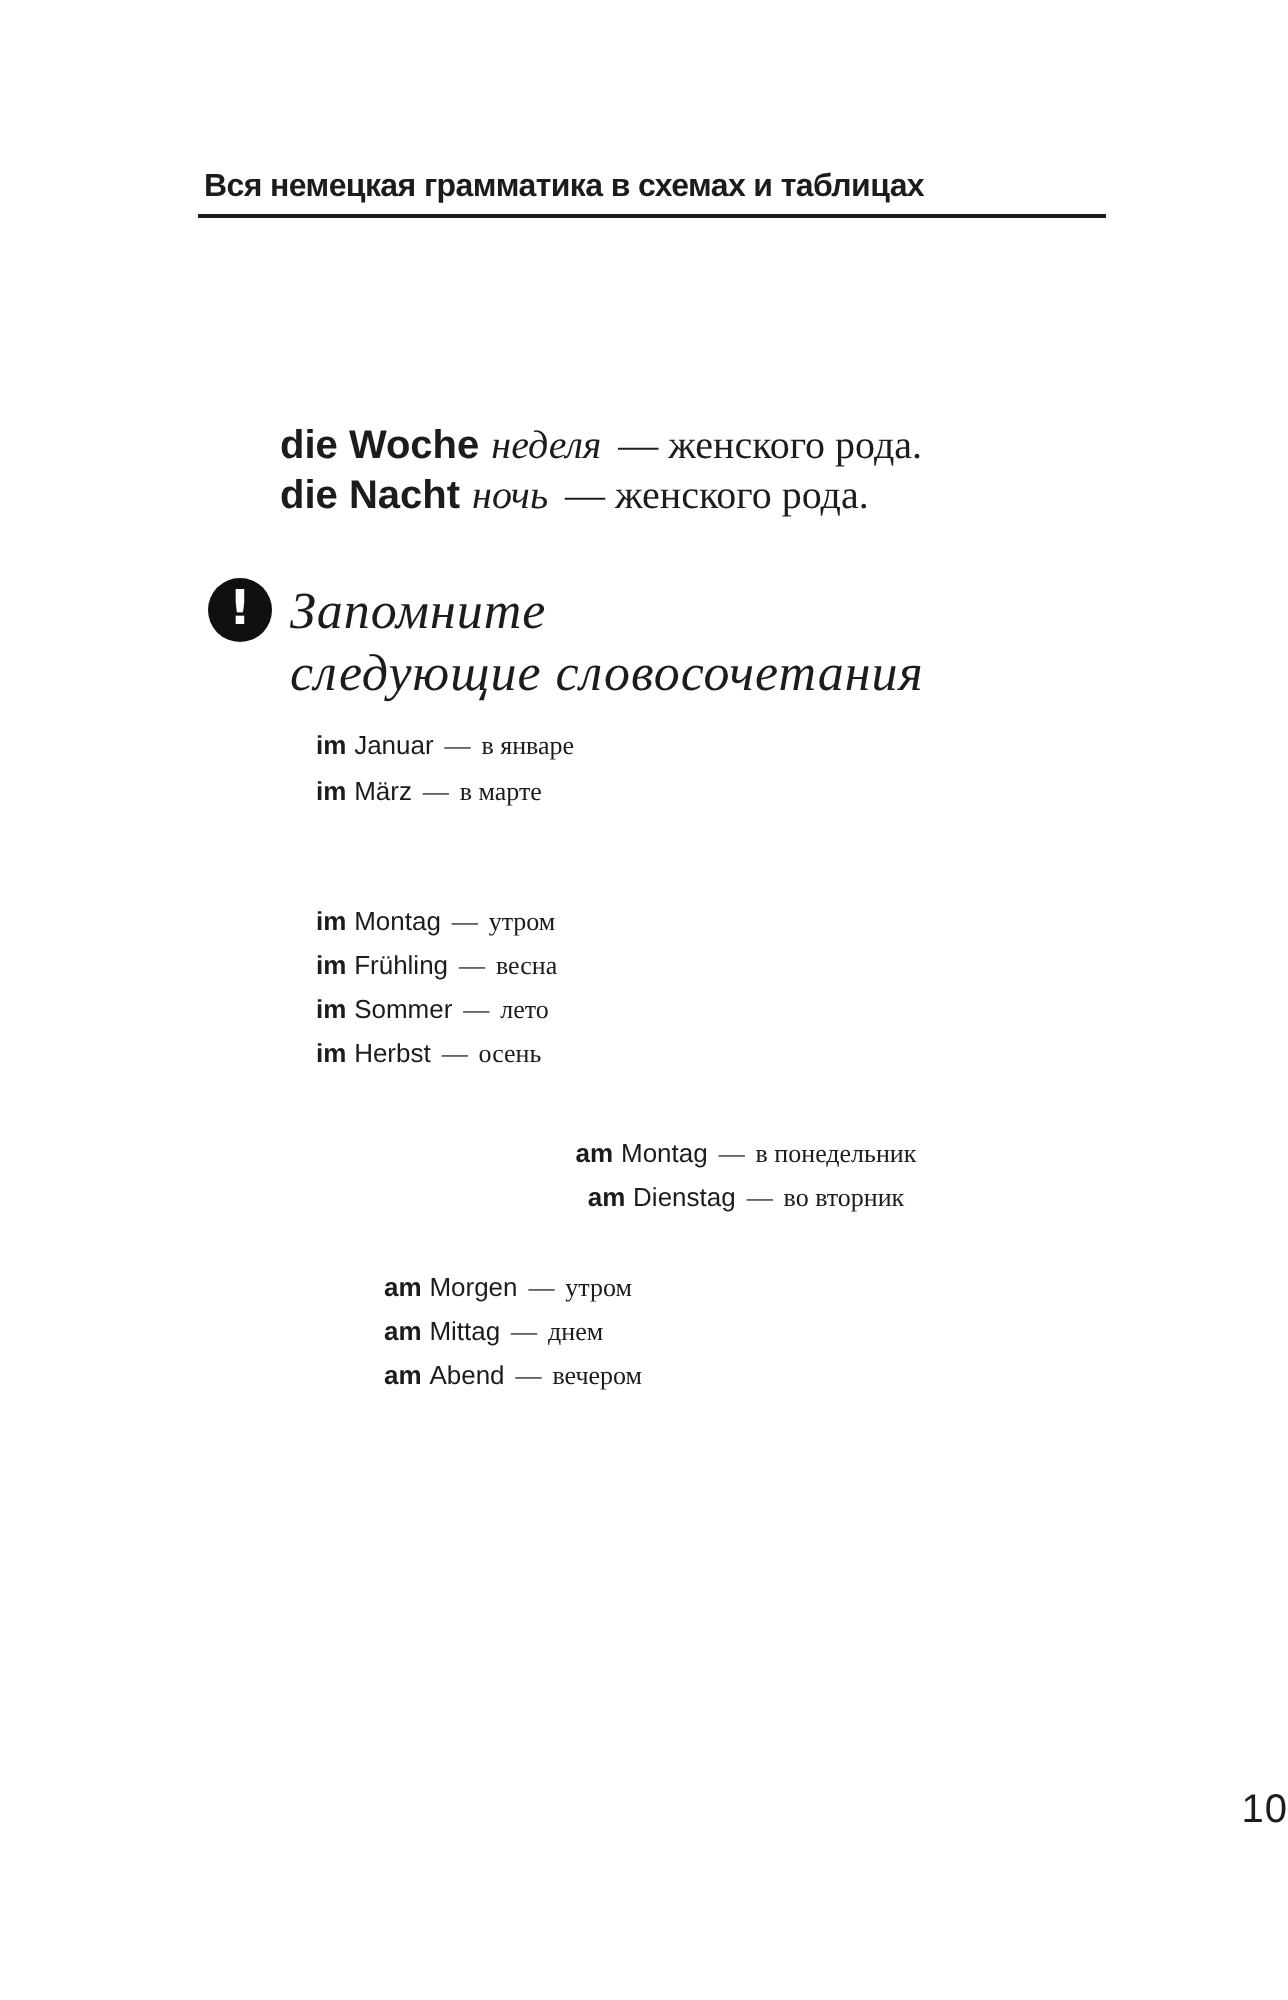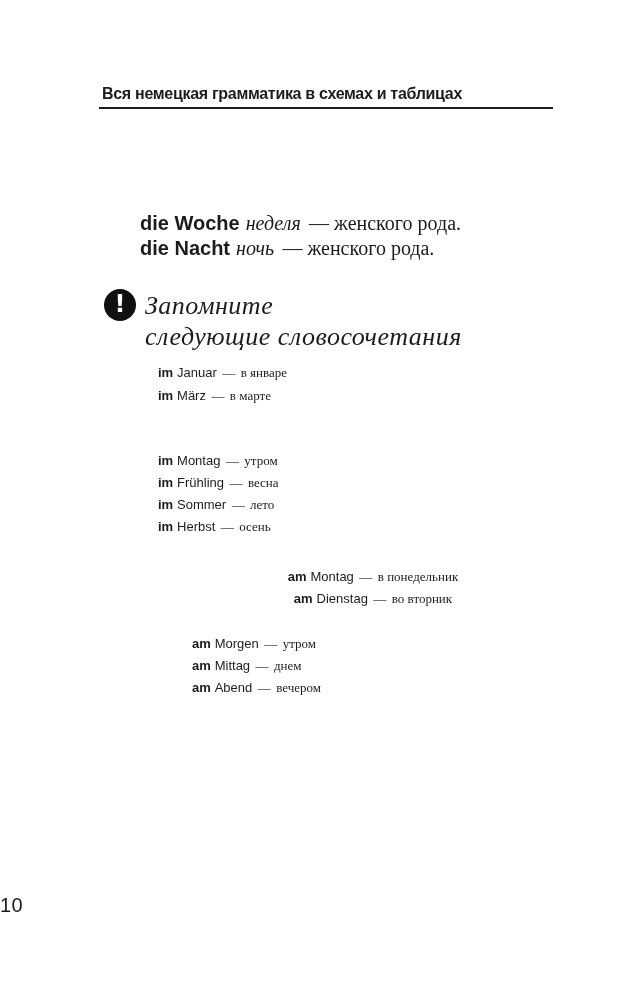--- a/index.html
+++ b/index.html
@@ -81,21 +81,21 @@
   }
   .g-months  { top: 361px; line-height: 23px; }
   .g-seasons { top: 450px; line-height: 22px; }
   .g-days    { top: 566px; line-height: 22px; text-align: center; }
   .g-times   { top: 633px; line-height: 22px; margin-left: 34px; }
   .row { white-space: nowrap; }
 
   .pageno {
     position: absolute;
     left: 0; top: 894px; width: 644px;
-    text-align: left;
+    text-align: right;
     font-family: "Liberation Sans", "DejaVu Sans", sans-serif;
     font-size: 20px;
     letter-spacing: 0.5px;
   }
 </style>
 </head>
 <body>
 
 <div class="page">
 

